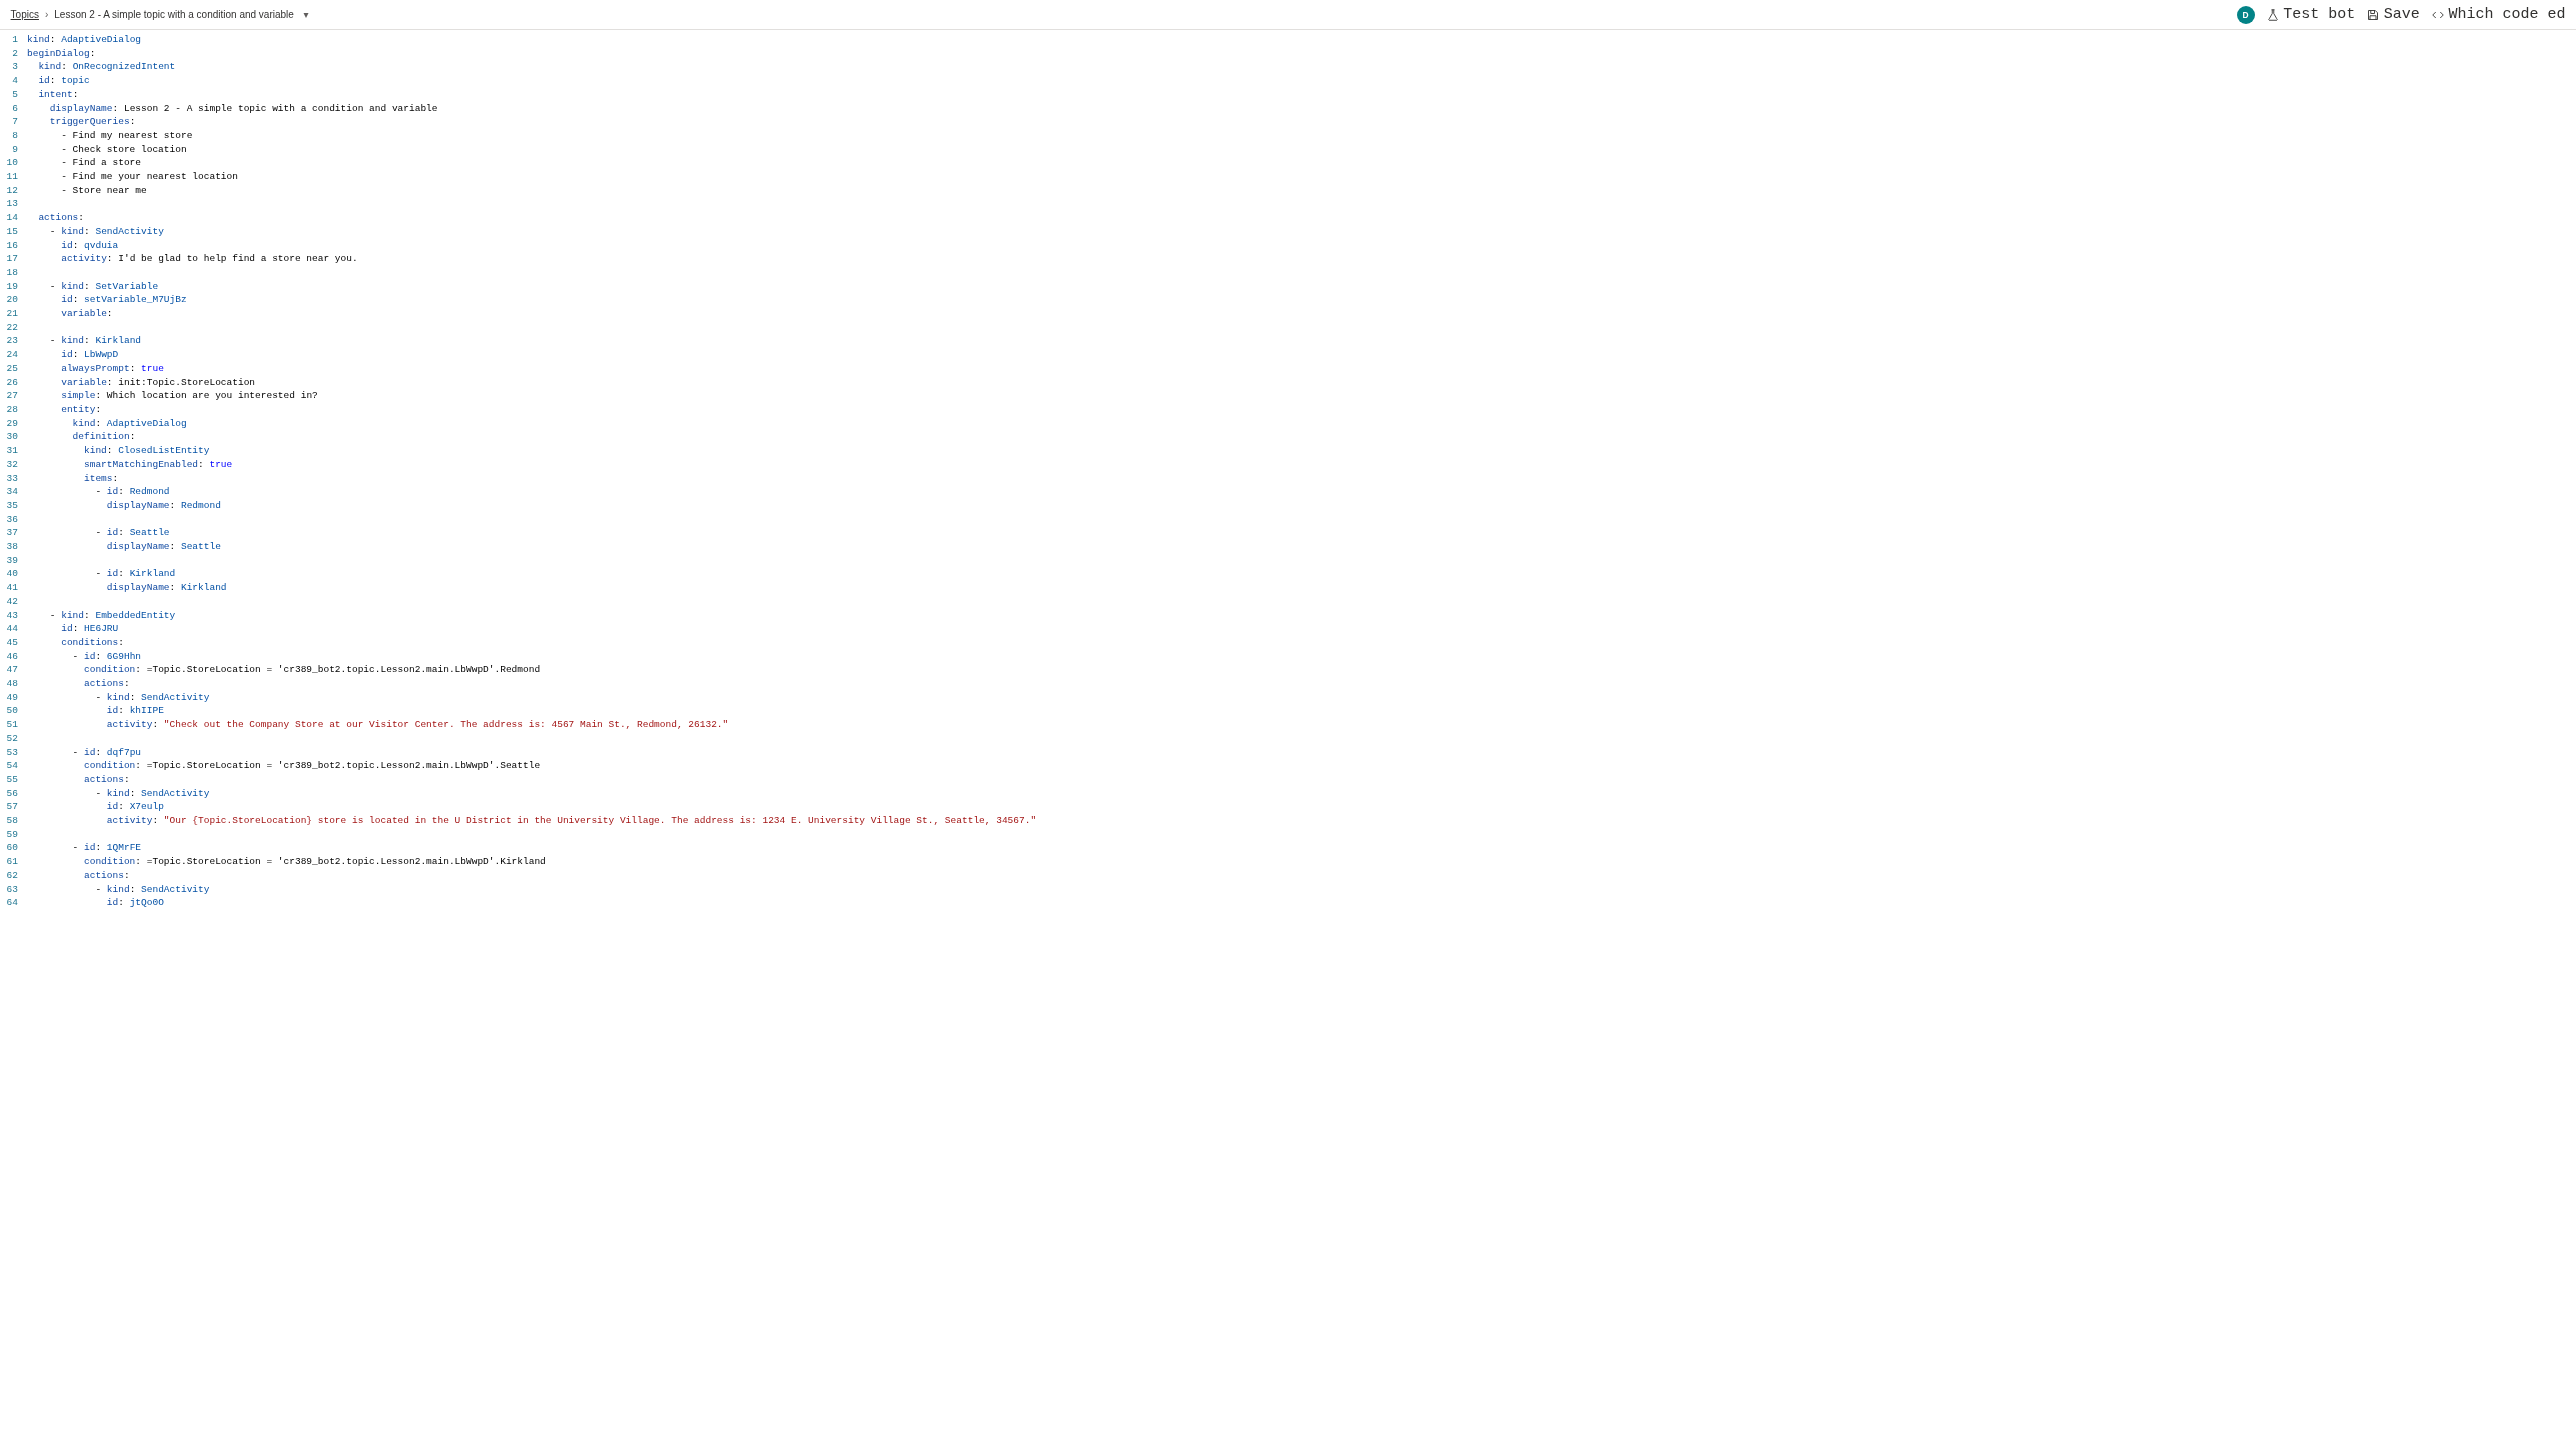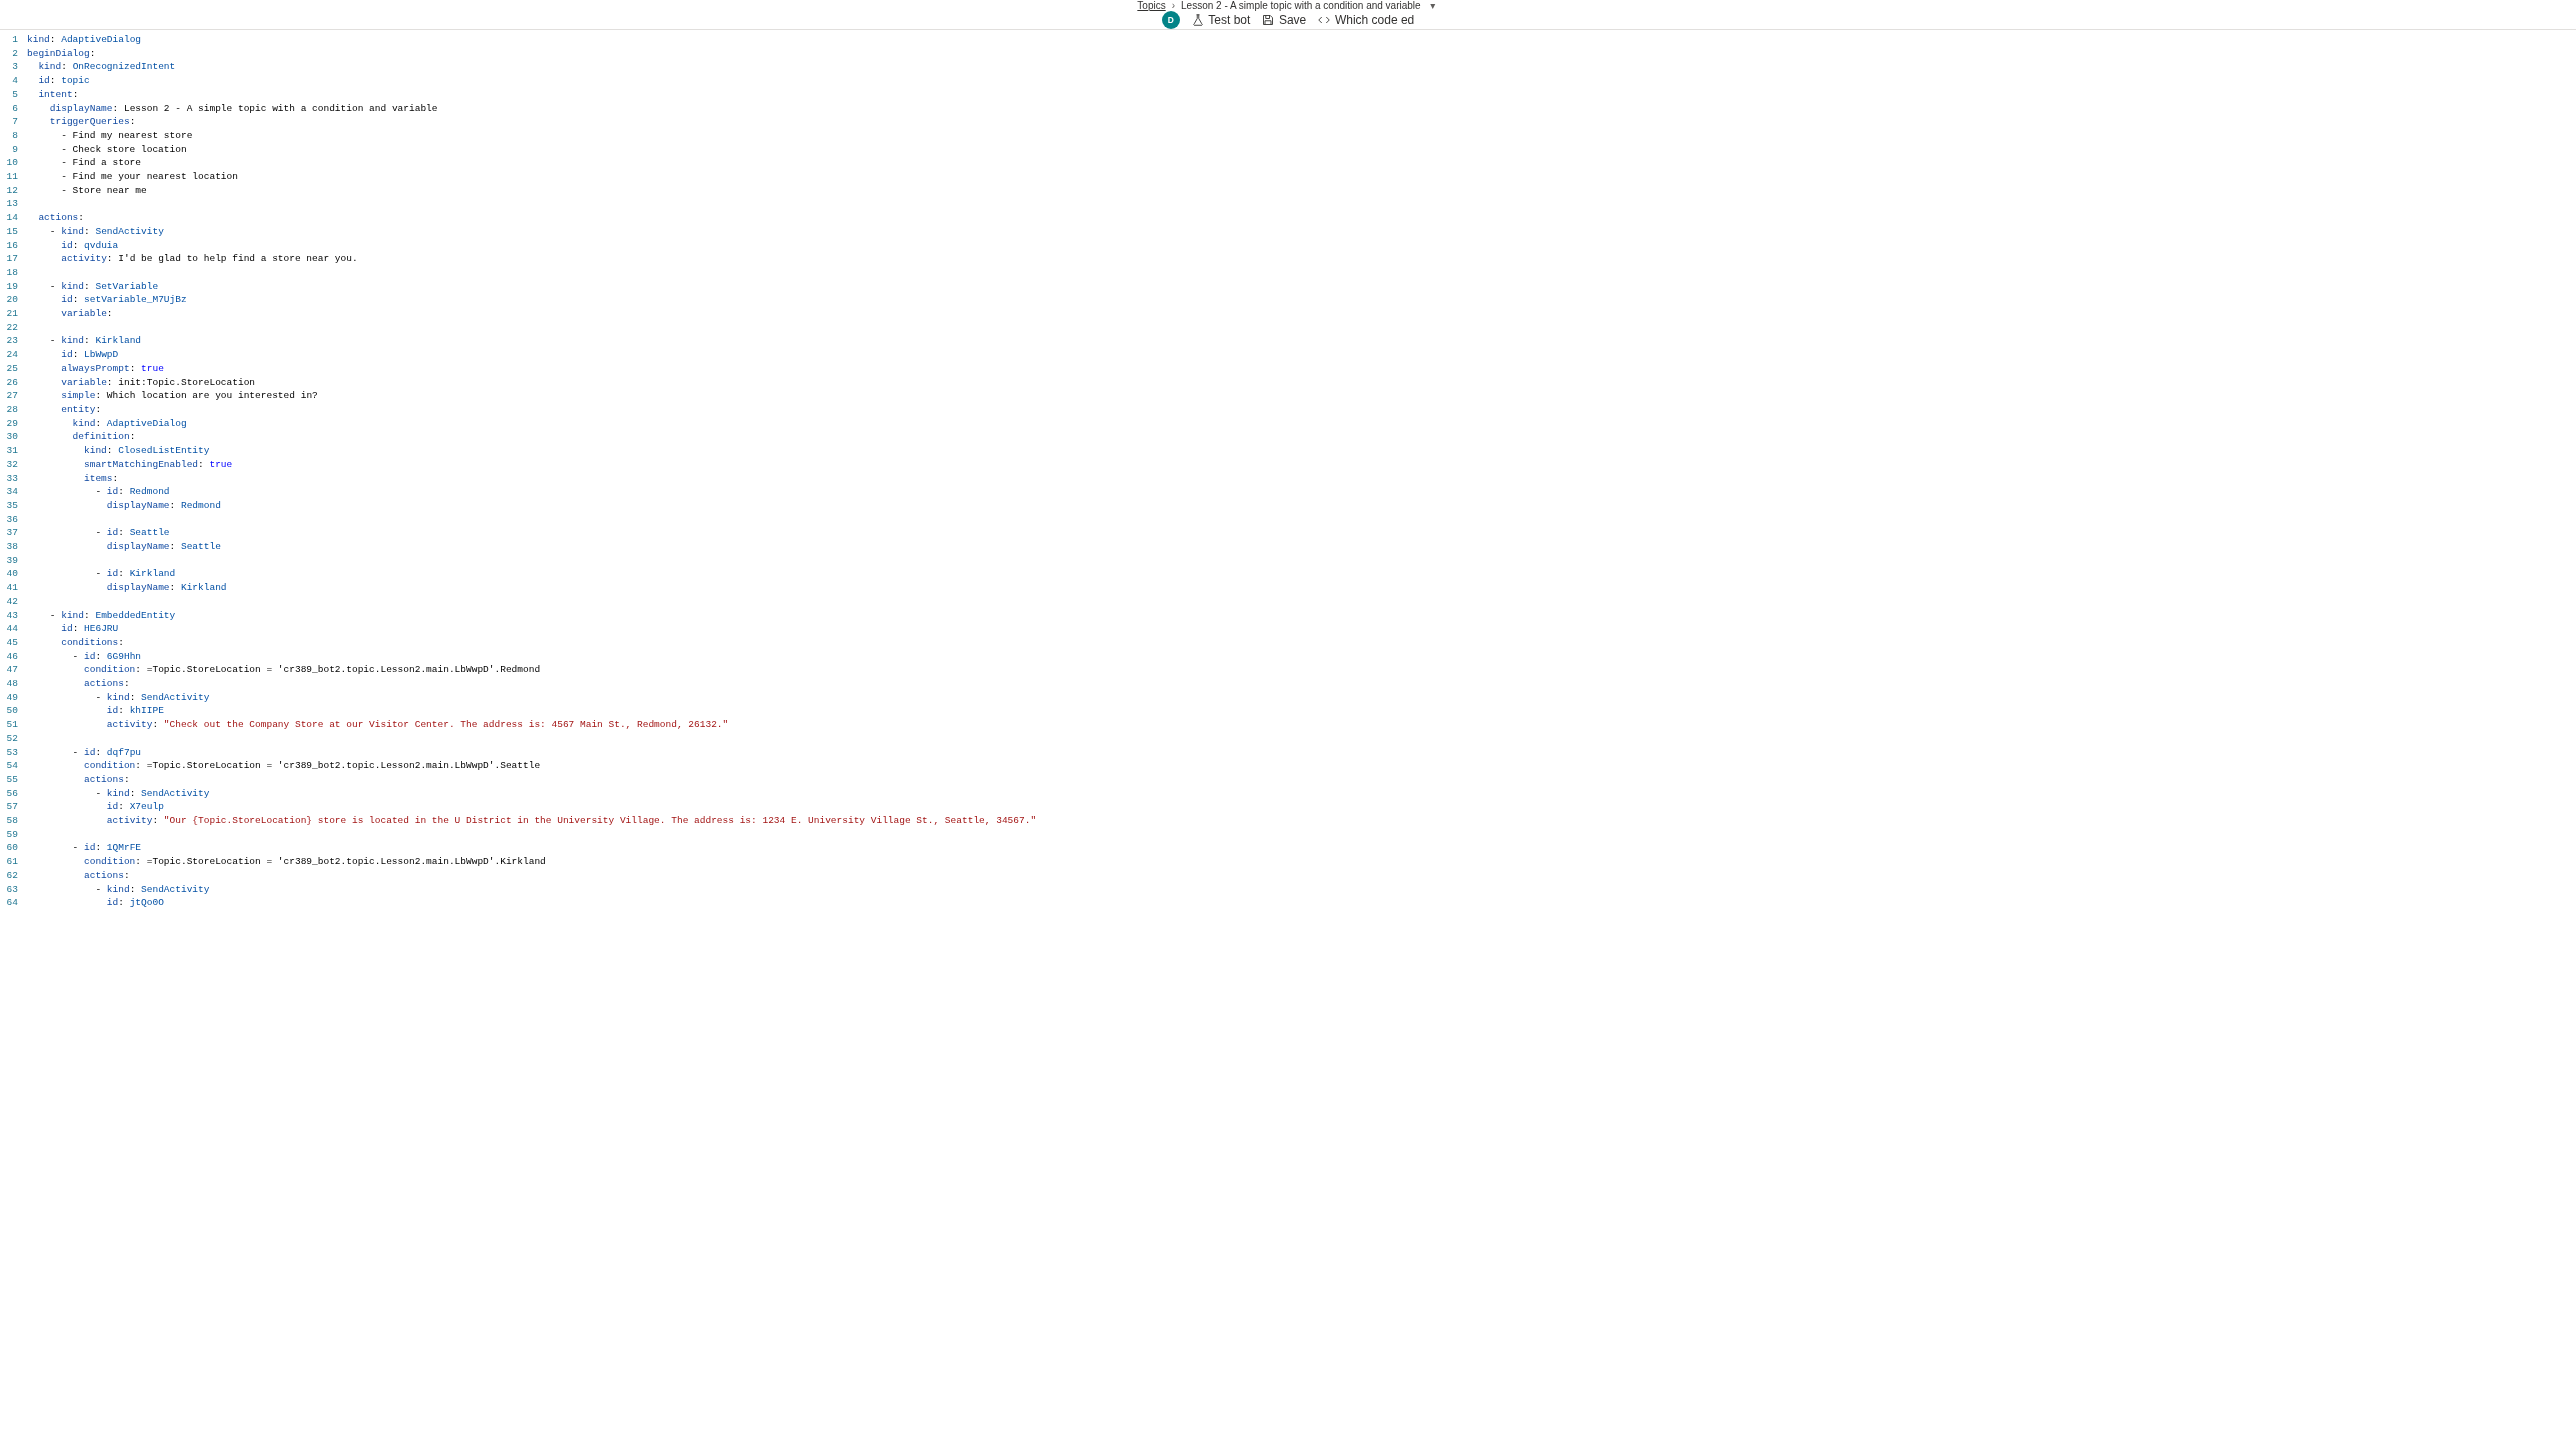--- a/index.html
+++ b/index.html
@@ -3,32 +3,31 @@
 <meta charset="utf-8">
 <style>
   * { box-sizing: border-box; margin: 0; padding: 0; }
   html, body { height: 100%; font-family: "Segoe UI", "Helvetica Neue", Arial, sans-serif; font-size: 10px; color: #323130; background: #ffffff; }
 
   
   .topbar {
     display: flex; align-items: center; justify-content: space-between;
     height: 30px; padding: 0 10.6px;
     border-bottom: 0.8px solid #e1dfdd;
-    flex-direction: column;
   }
   .breadcrumb { display: flex; align-items: center; gap: 6px; }
   .breadcrumb a { color: #323130; text-decoration: underline; cursor: pointer; }
   .breadcrumb .chevron { color: #605e5c; }
   .breadcrumb .current { color: #323130; }
   .breadcrumb .dropdown { width:12px; text-align:center; cursor:pointer; color:#605e5c;}
 
   .topbar-actions { display:flex; align-items:center; gap:12px; }
   .avatar { width:18px; height:18px; border-radius:50%; background:#038387; color:#fff;
             display:flex; align-items:center; justify-content:center; font-size:8.4px; font-weight:600; }
-  .tb-btn { display:flex; align-items:center; gap:4.6px; color:#323130; cursor:pointer; font-size:12px;}
+  .tb-btn { display:flex; align-items:center; gap:4.6px; color:#323130; cursor:pointer; font-size:15px;font-family:Liberation Mono, monospace;}
   .tb-btn .ico { width:12px; height:12px; display:flex; align-items:center; justify-content:center; }
   .tb-btn svg { width:12px; height:12px; stroke:#323130; fill:none; stroke-width:1.2; }
 
   
   .editor { display:flex; font-family: "Consolas","Menlo","Courier New",monospace; font-size:9.5px;
             line-height: 13.7px; }
   .gutter { width: 24px; text-align:right; padding: 3px 6px 3px 0; color:#237893; user-select:none;
             white-space:pre; }
   .code   { padding: 3px 0 3px 3px; white-space:pre; }
 

